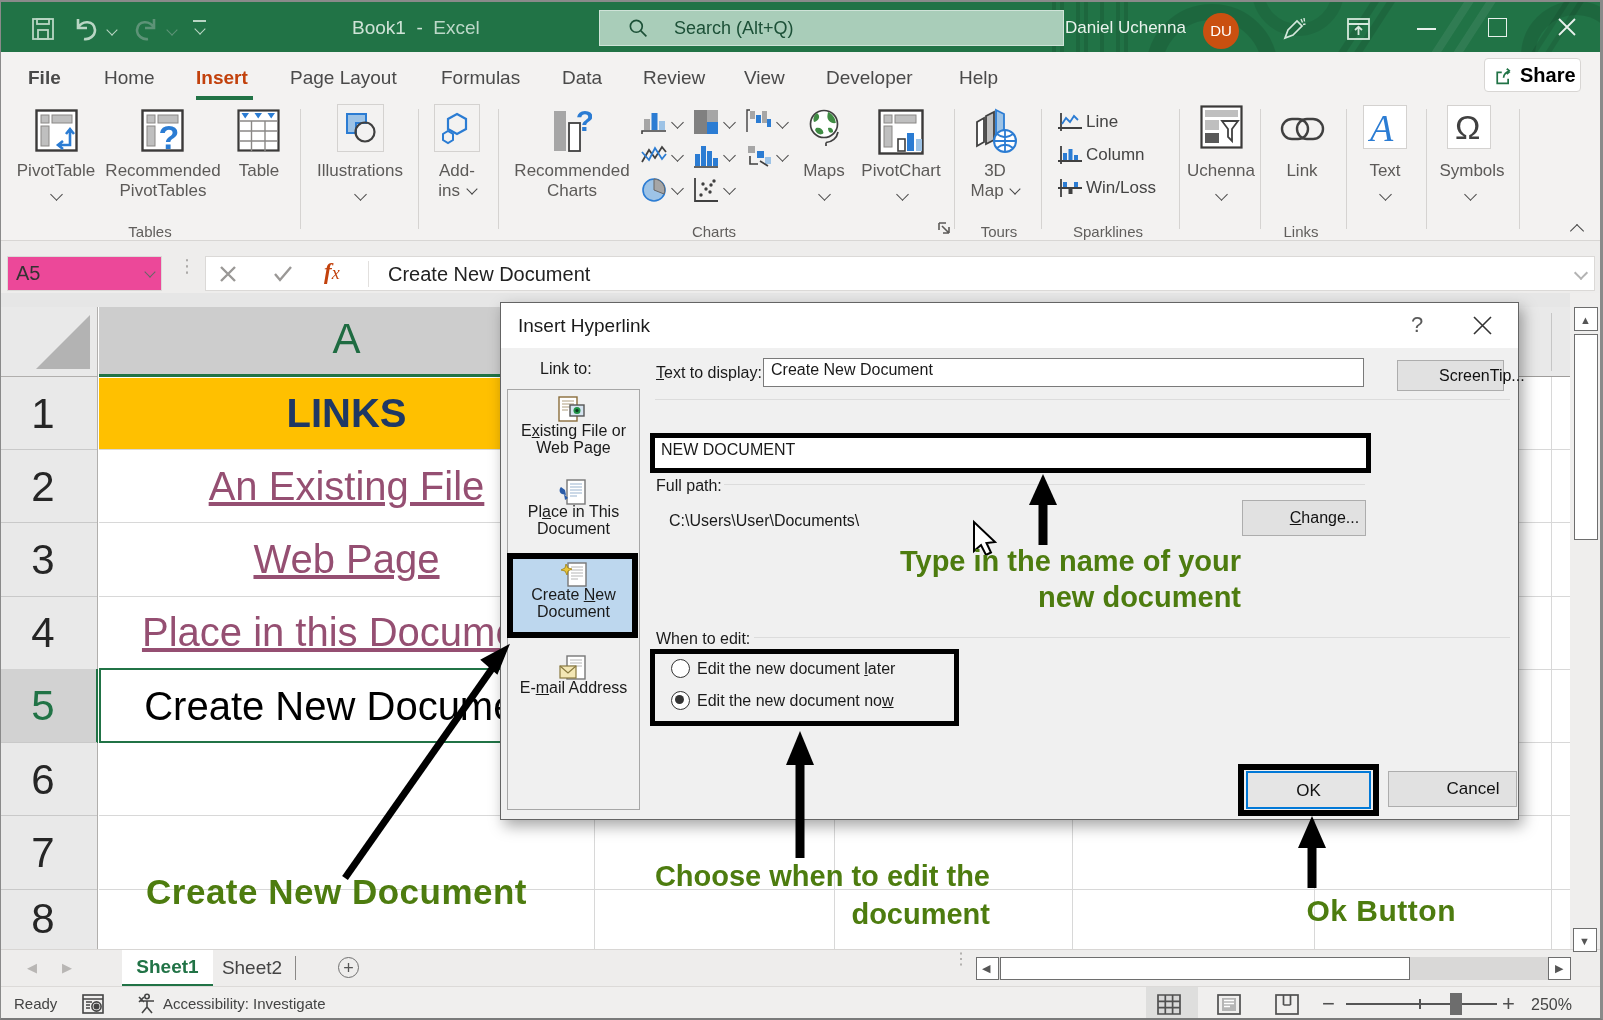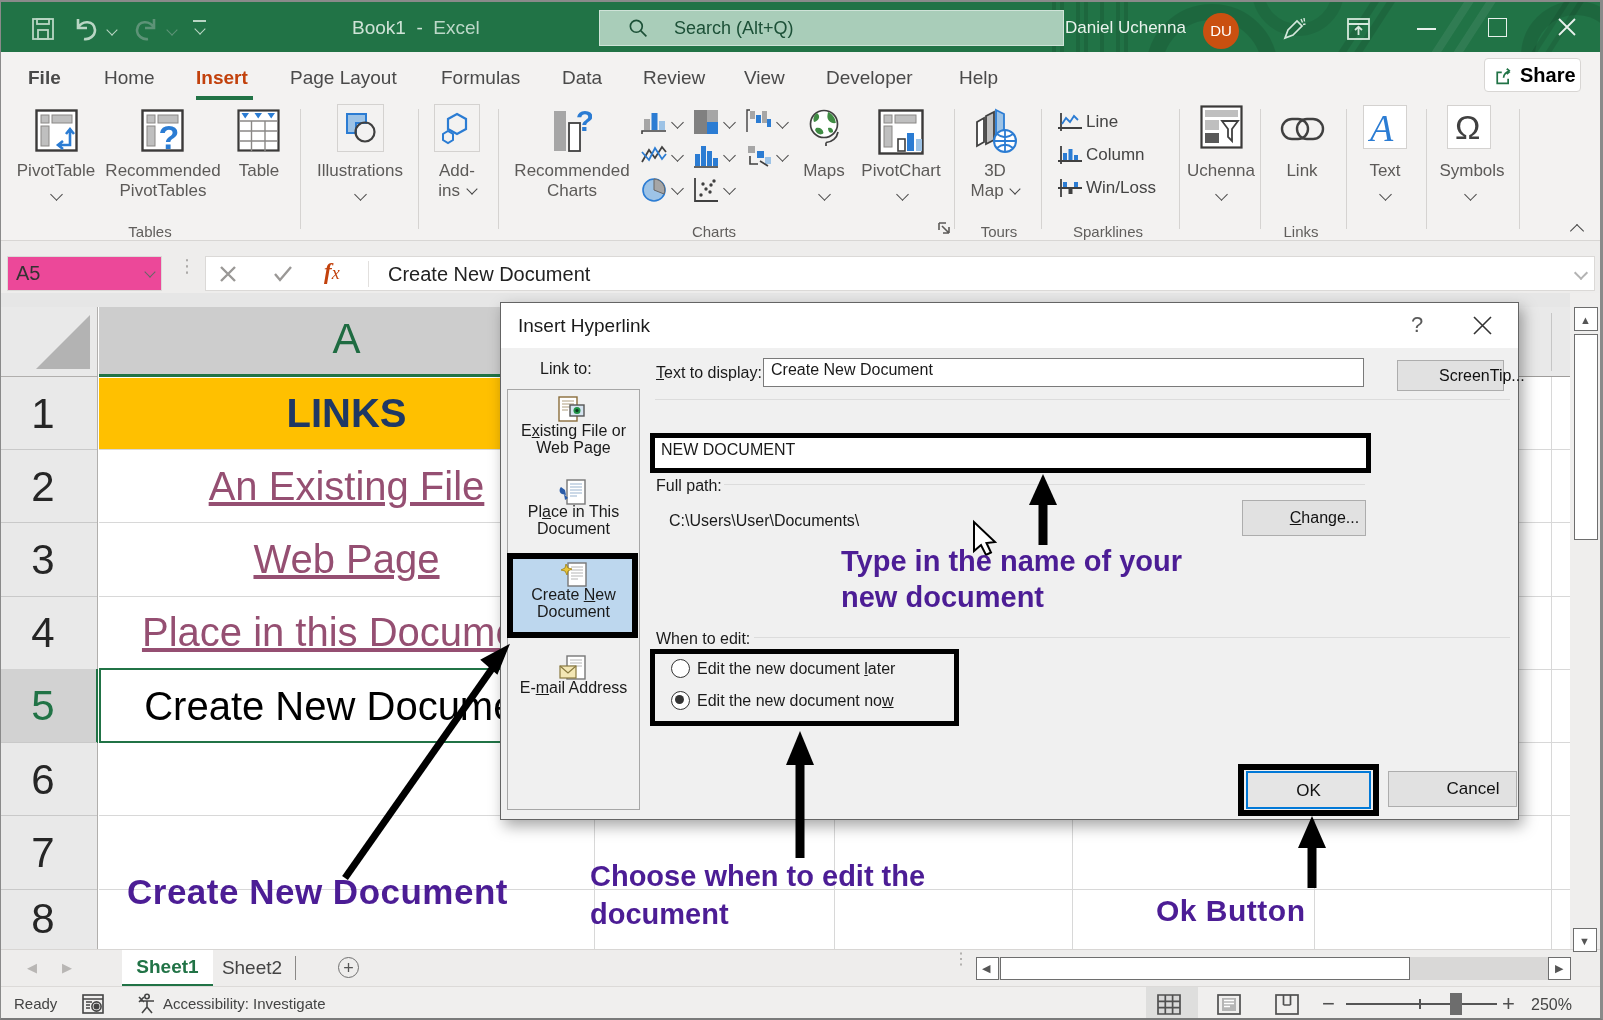--- a/index.html
+++ b/index.html
@@ -23,21 +23,21 @@
   #grid{left:0;top:293px;width:1603px;height:656px;background:#fff;overflow:hidden;}
   
   #tabstrip{left:0;top:949px;width:1603px;height:37px;background:#eeedec;border-top:1px solid #d8d6d4;box-sizing:border-box;}
   
   #statusbar{left:0;top:986px;width:1603px;height:34px;background:#f0efee;border-top:1px solid #dcdad8;box-sizing:border-box;font-size:15px;color:#444;}
   
   #dialog{left:500px;top:302px;width:1019px;height:518px;background:#f0f0f0;border:1px solid #646464;box-sizing:border-box;box-shadow:4px 6px 14px rgba(0,0,0,.35);}
   .dtext{position:absolute;font-size:16px;color:#1a1a1a;white-space:nowrap;}
   .btn{position:absolute;background:#e1e1e1;border:1px solid #adadad;box-sizing:border-box;text-align:center;font-size:16px;color:#111;padding-left:41px;}
   
-  .ann{position:absolute;font-weight:bold;color:#4c1d95;text-align:left;}
+  .ann{position:absolute;font-weight:bold;color:#4d7c0f;text-align:right;}
   svg{display:block;}
   .rownum{position:absolute;left:0;width:86px;height:73px;line-height:73px;text-align:center;font-size:42px;color:#262626;}
   .rhline{position:absolute;left:0;width:97px;height:1px;background:#c9c9c9;}
   .gvline{position:absolute;top:84px;width:1px;height:572px;background:#d8d8d8;}
   .ghline{position:absolute;left:99px;width:1471px;height:1px;background:#d8d8d8;}
   .cellA{position:absolute;left:99px;width:495px;height:72px;line-height:72px;text-align:center;font-size:40px;}
   .sbicon{position:absolute;transform:translateX(-50%);margin-left:16px;}
   .sbtext{position:absolute;left:8px;width:129px;text-align:center;font-size:16px;color:#1a1a1a;white-space:nowrap;}
 </style>
 </head>

